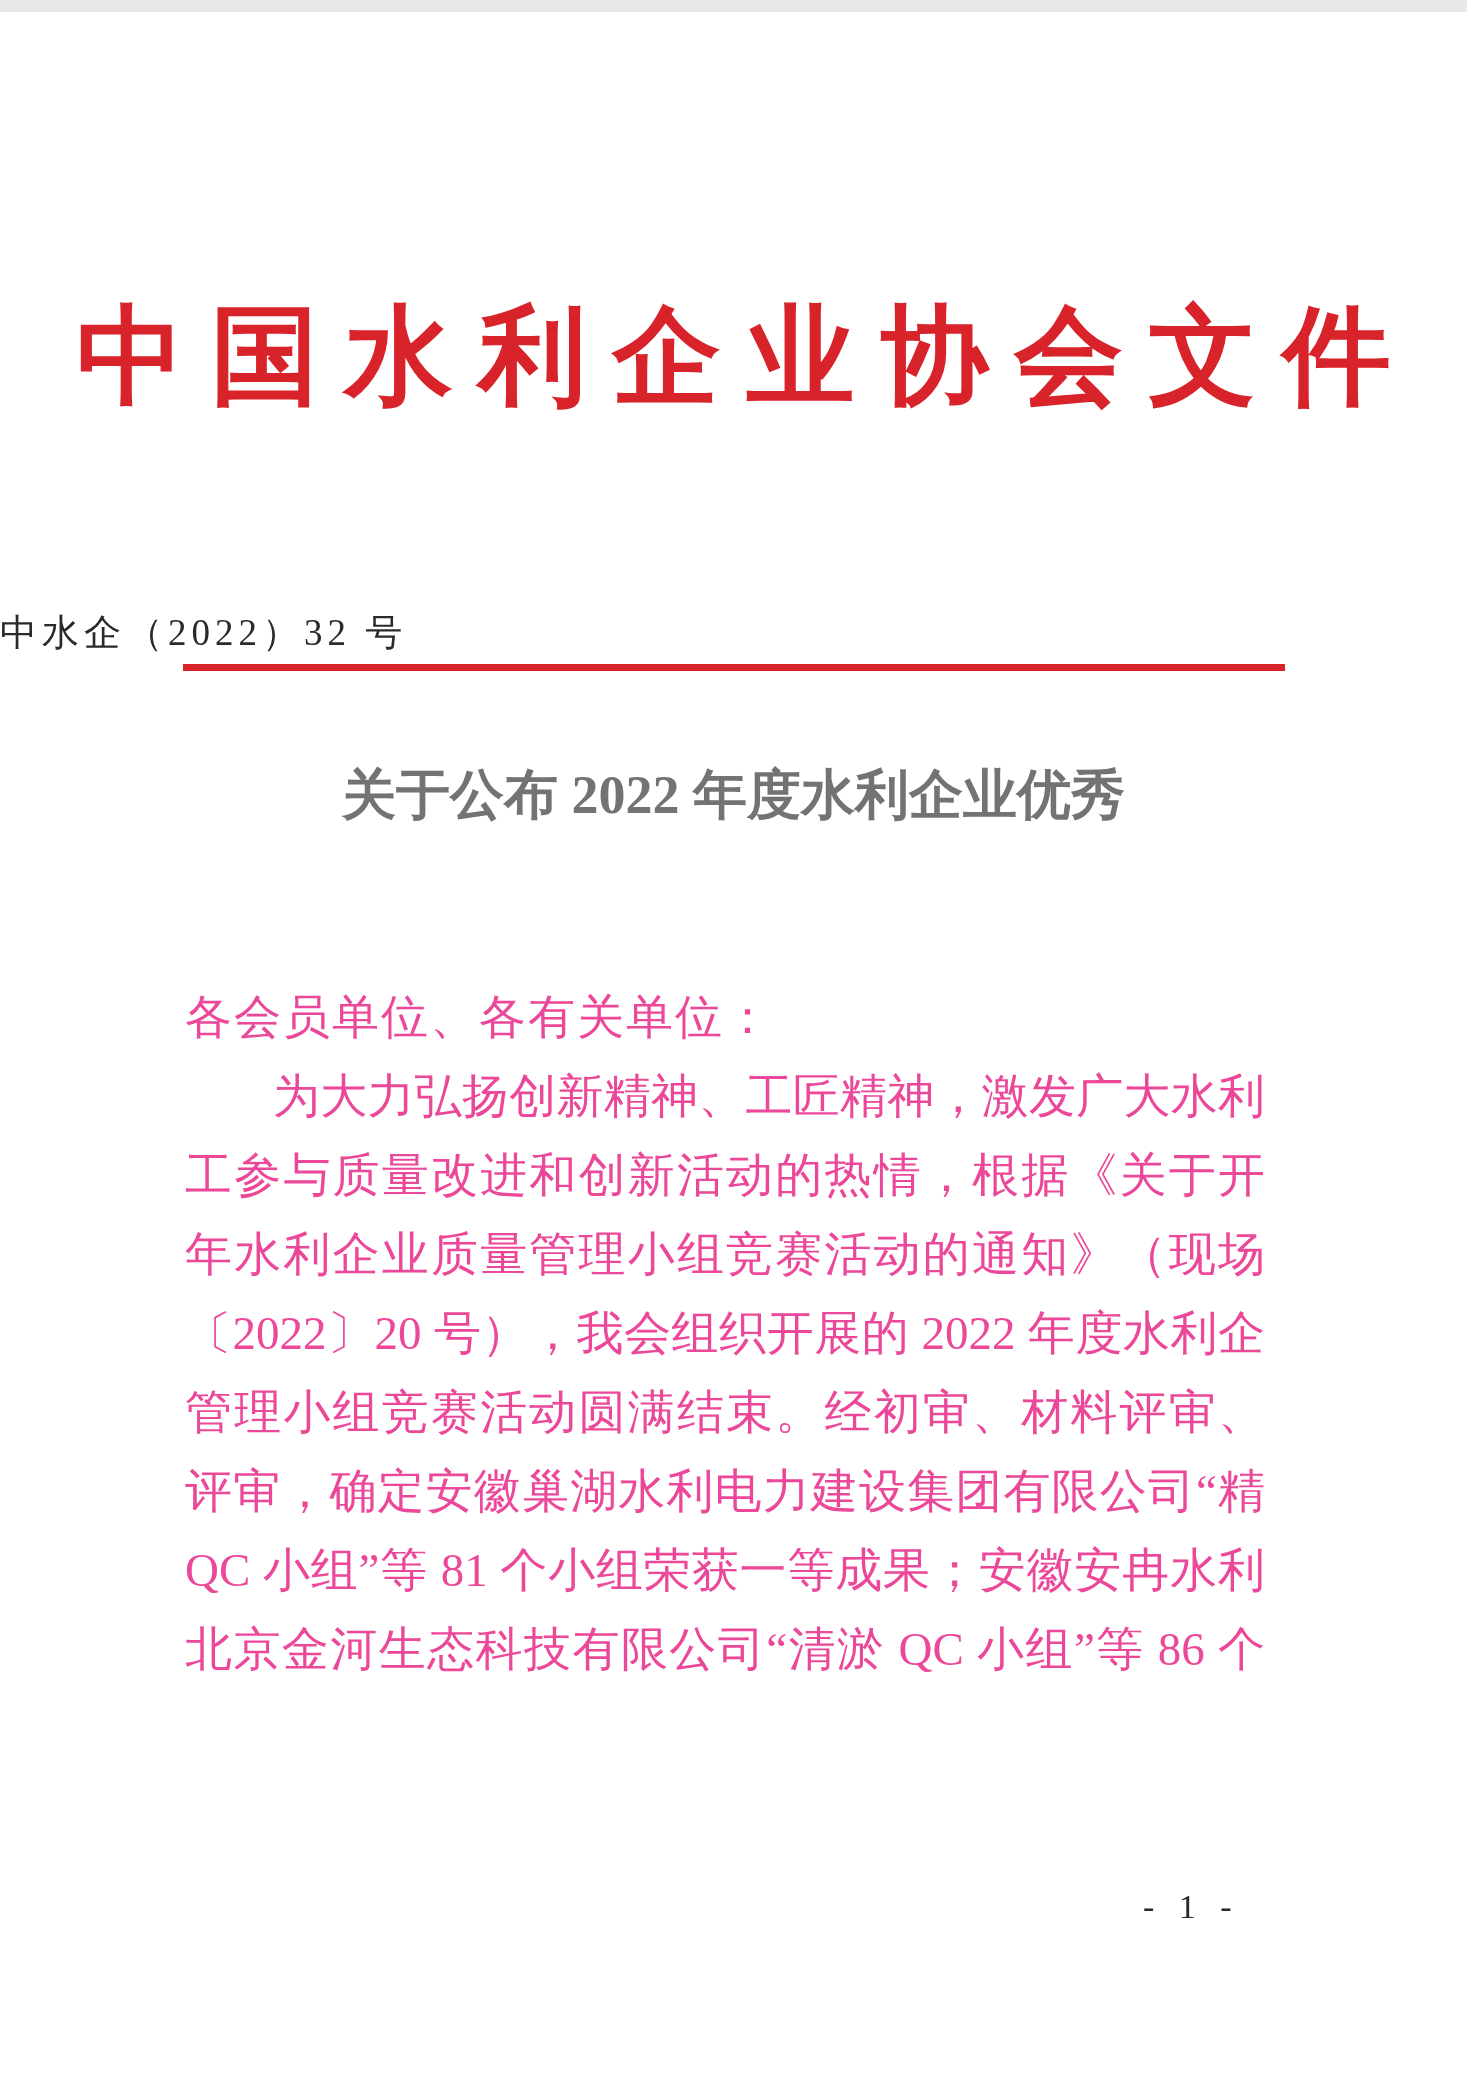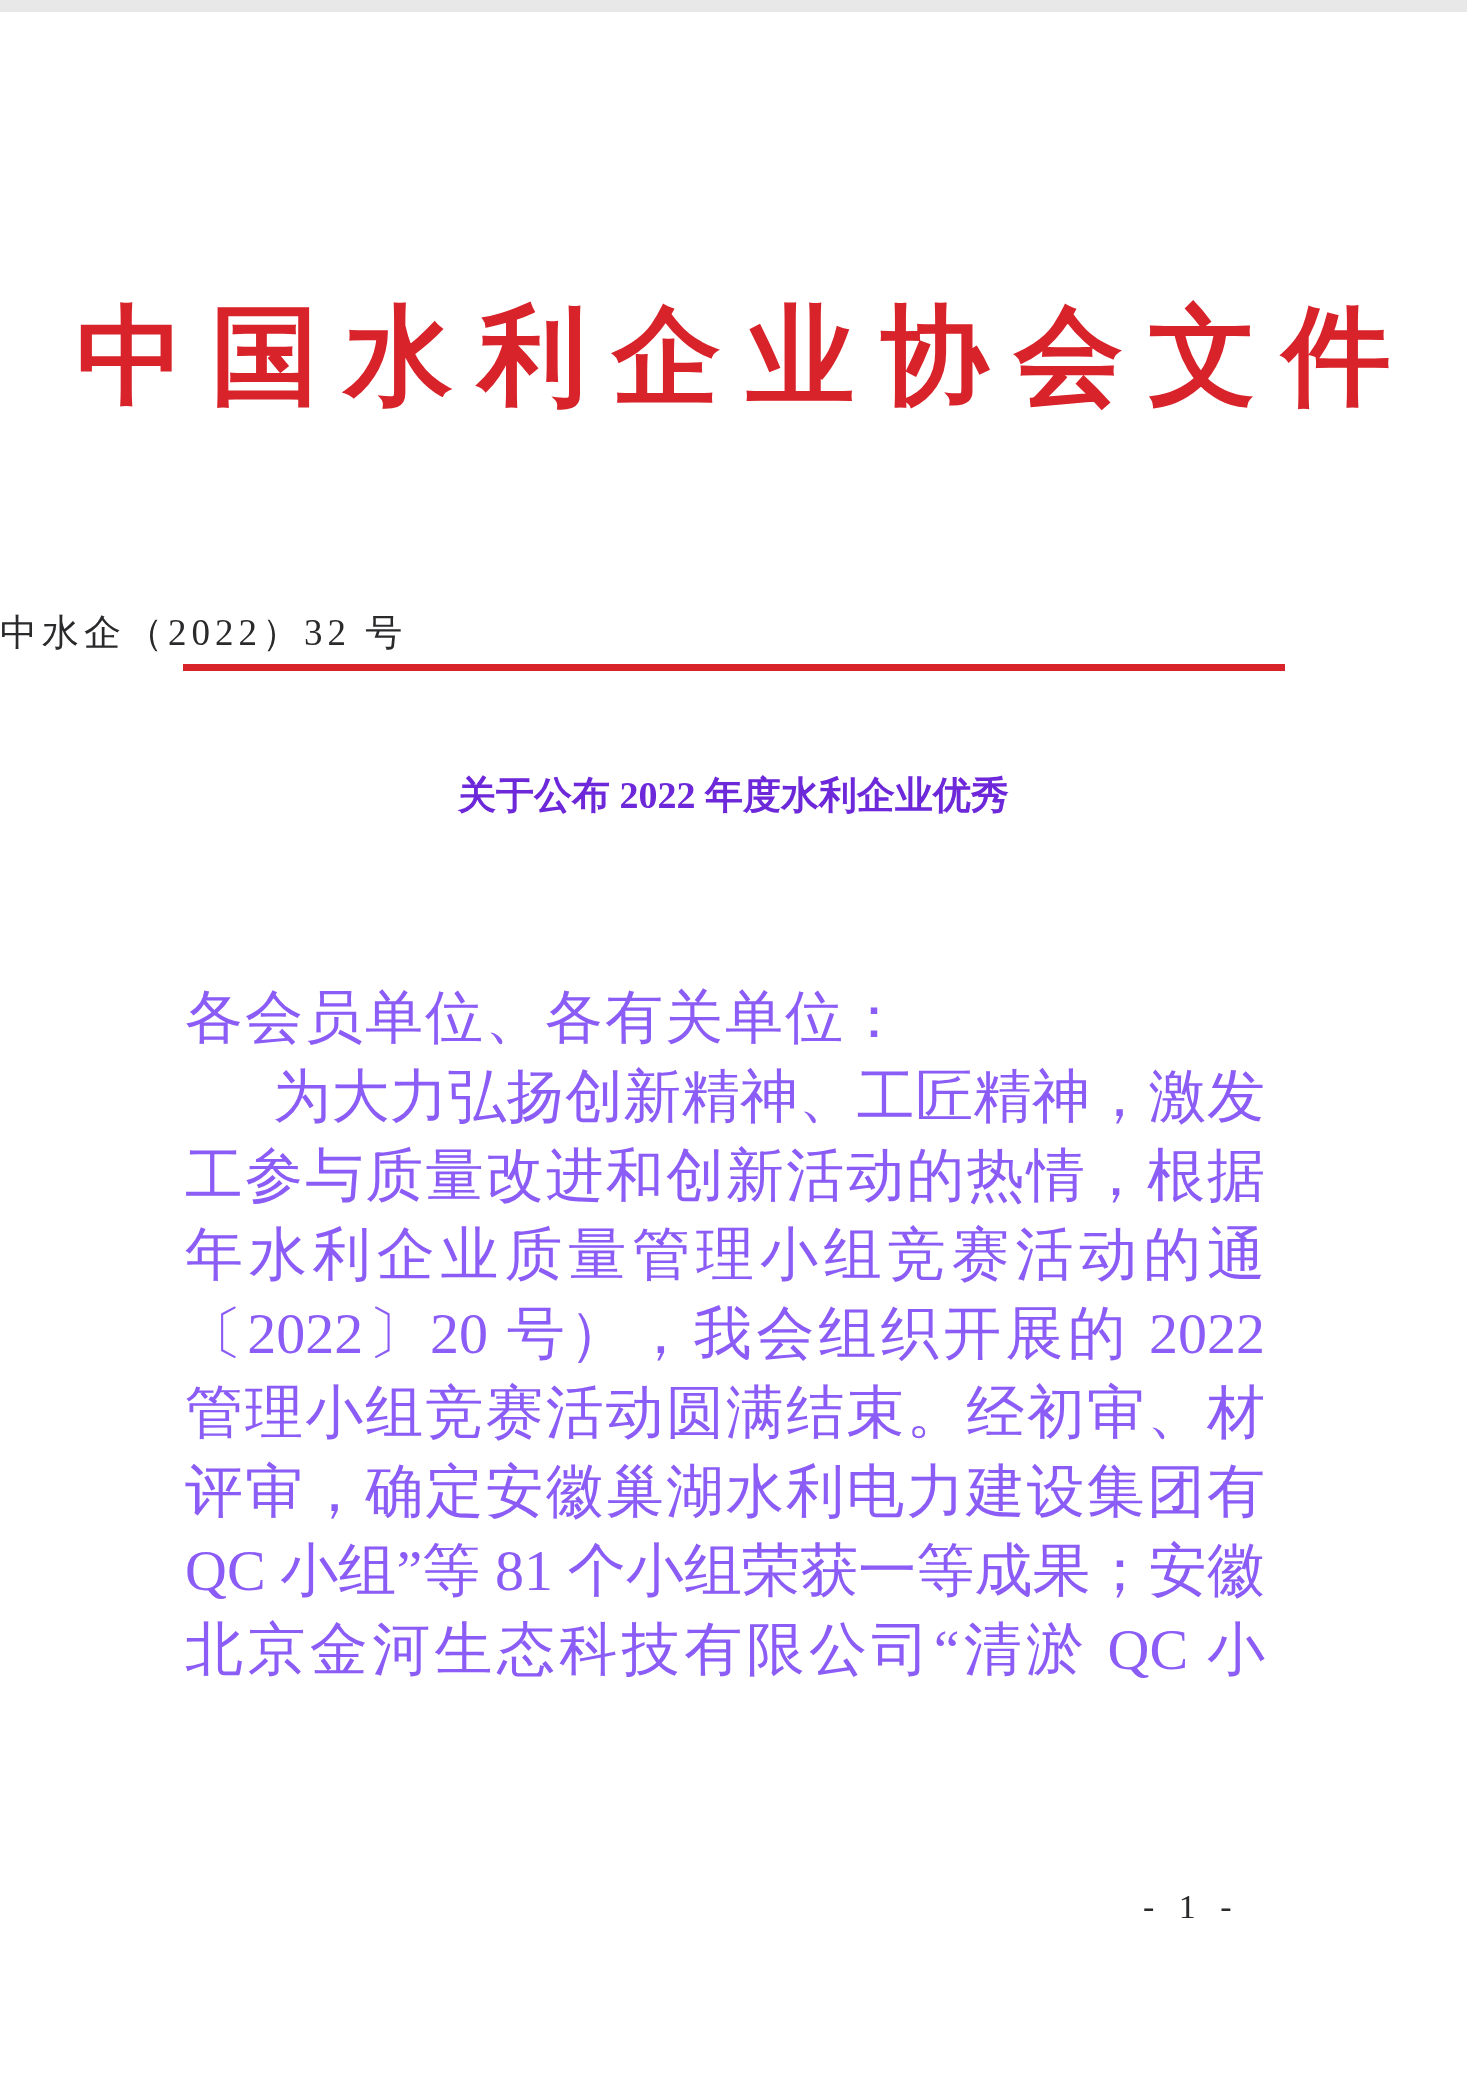--- a/index.html
+++ b/index.html
@@ -48,34 +48,34 @@
     height: 7px;
     background: var(--accent, #d8232a);
   }
   .notice-title {
     position: absolute;
     top: 740px;
     left: 0;
     width: 100%;
     margin: 0;
     text-align: center;
-    font-size: 38px;
+    font-size: 54px;
     font-weight: 700;
     line-height: 86px;
-    color: #6d28d9;
+    color: #737373;
   }
   .notice-title .title-line { display: block; }
   .body-text {
     position: absolute;
     left: 185px;
     top: 966px;
     width: 1080px;
-    font-size: 58px;
+    font-size: 47px;
     line-height: 79px;
-    color: #8b5cf6;
+    color: #ec4899;
   }
   .line {
     height: 79px;
     overflow: hidden;
   }
   .jl {
     text-align: justify;
     text-align-last: justify;
     text-justify: inter-character;
     word-break: break-all;

